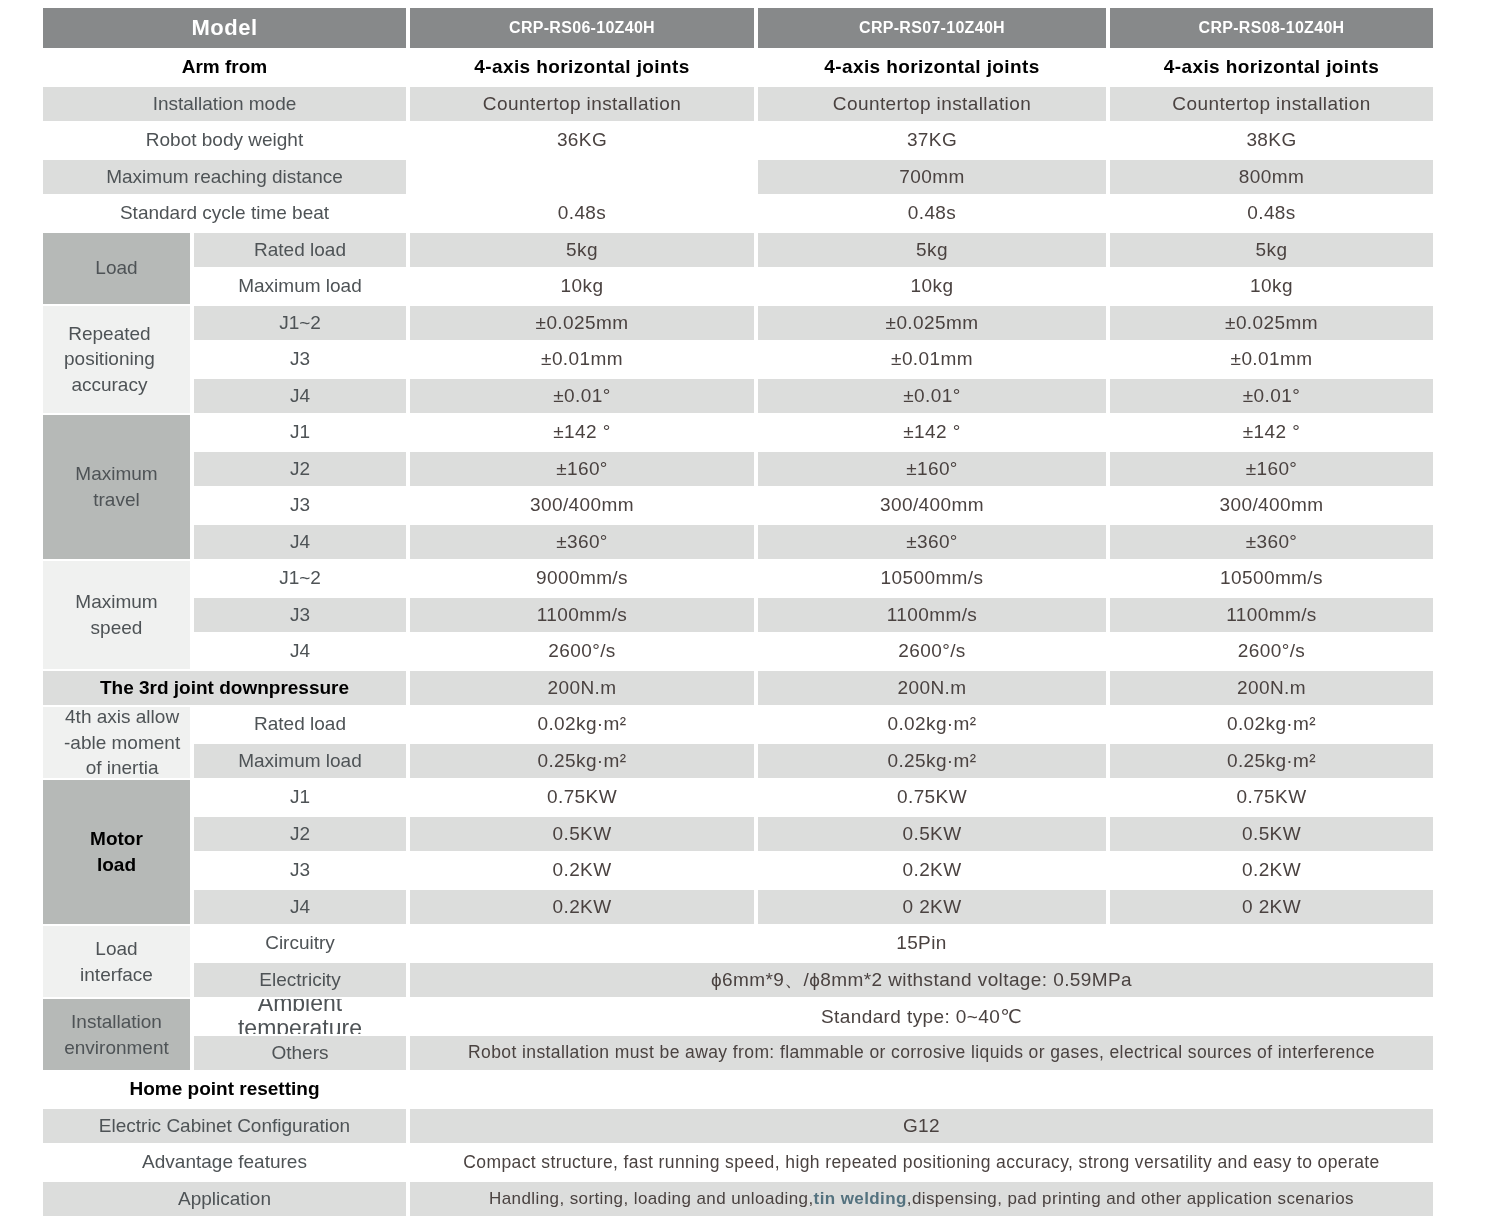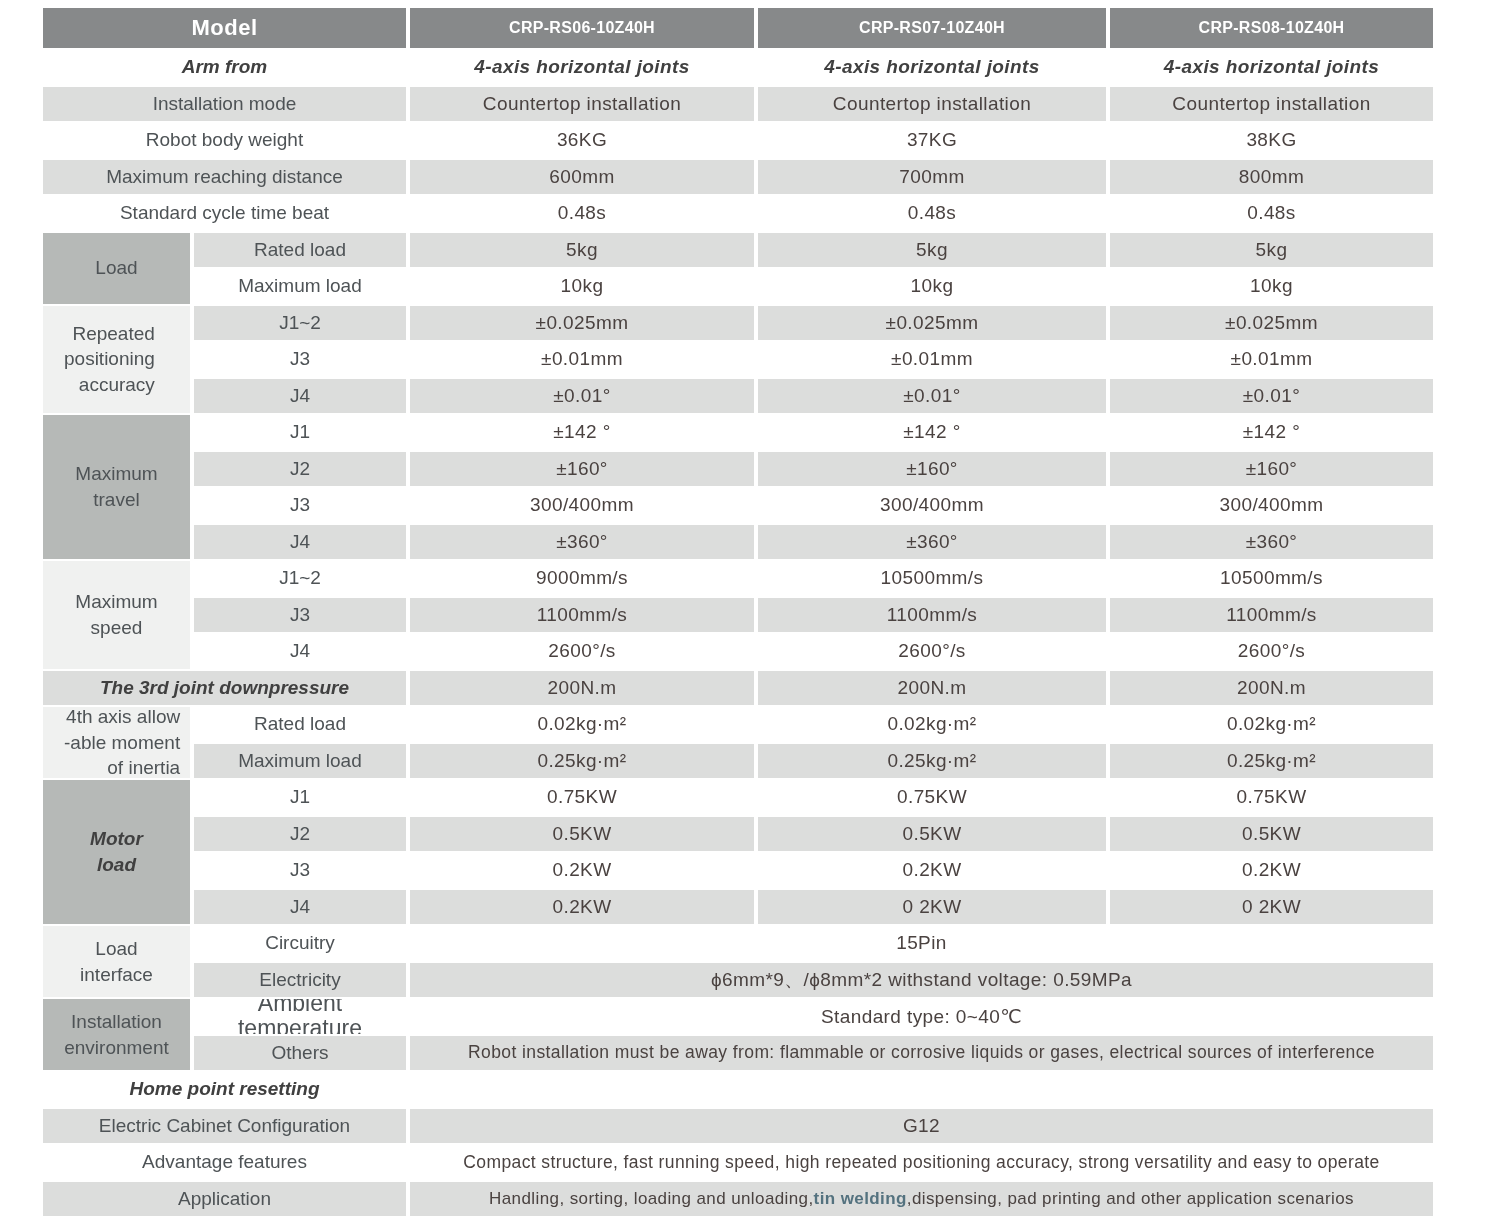--- a/index.html
+++ b/index.html
@@ -13,23 +13,23 @@
     column-gap:4px;row-gap:2px;margin-left:35px;
   }
   .c{display:flex;align-items:center;justify-content:center;text-align:center;overflow:hidden;}
   .hd{background:#87898a;color:#ffffff;font-weight:700;font-size:22px;letter-spacing:0.5px;}
   .hm{font-size:16px;letter-spacing:0.3px;}
   .sh{background:#dcdddc;}
   .gd{background:#b6b9b7;}
   .gl{background:#f0f1f0;}
   .lb{color:#4e5356;font-size:19px;}
   .vl{color:#4a4240;font-size:19px;letter-spacing:0.4px;}
-  .b{font-weight:700;color:#404040;font-style:italic;}
+  .b{font-weight:700;color:#000000;}
   .ml{white-space:pre-line;line-height:1.35;}
-  .lt{justify-content:flex-start;text-align:right;padding-left:21px;}
+  .lt{justify-content:flex-start;text-align:center;padding-left:21px;}
   .sm{font-size:17.5px;}
   .xs{font-size:17px;}
   .amb{font-size:23px;line-height:1.12;}
   .hl{color:#54727f;font-weight:700;}
 </style>
 </head>
 <body>
 
 <div class="spec-table">
 
@@ -47,21 +47,20 @@
   <div class="c vl sh" style="grid-area:3/3/4/4">Countertop installation</div>
   <div class="c vl sh" style="grid-area:3/4/4/5">Countertop installation</div>
   <div class="c vl sh" style="grid-area:3/5/4/6">Countertop installation</div>
 
   <div class="c lb" style="grid-area:4/1/5/3">Robot body weight</div>
   <div class="c vl" style="grid-area:4/3/5/4">36KG</div>
   <div class="c vl" style="grid-area:4/4/5/5">37KG</div>
   <div class="c vl" style="grid-area:4/5/5/6">38KG</div>
 
   <div class="c lb sh" style="grid-area:5/1/6/3">Maximum reaching distance</div>
-  <div class="c vl sh" style="grid-area:5/3/6/4">600mm</div>
   <div class="c vl sh" style="grid-area:5/4/6/5">700mm</div>
   <div class="c vl sh" style="grid-area:5/5/6/6">800mm</div>
 
   <div class="c lb" style="grid-area:6/1/7/3">Standard cycle time beat</div>
   <div class="c vl" style="grid-area:6/3/7/4">0.48s</div>
   <div class="c vl" style="grid-area:6/4/7/5">0.48s</div>
   <div class="c vl" style="grid-area:6/5/7/6">0.48s</div>
 
   <div class="c lb gd" style="grid-area:7/1/9/2">Load</div>
   <div class="c lb sh" style="grid-area:7/2/8/3">Rated load</div>

